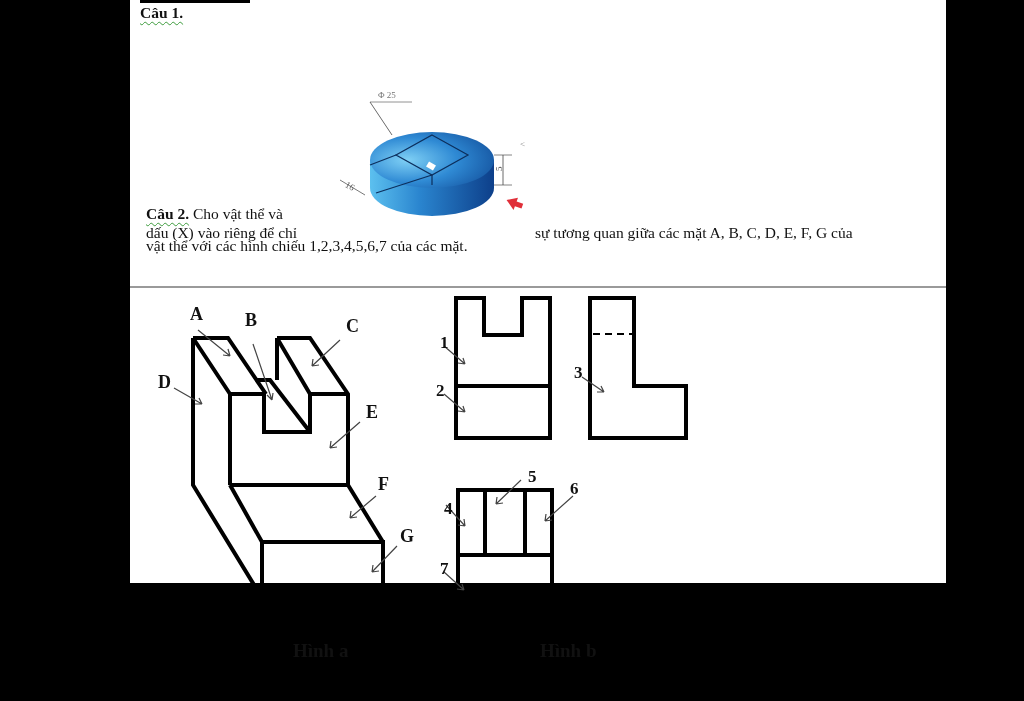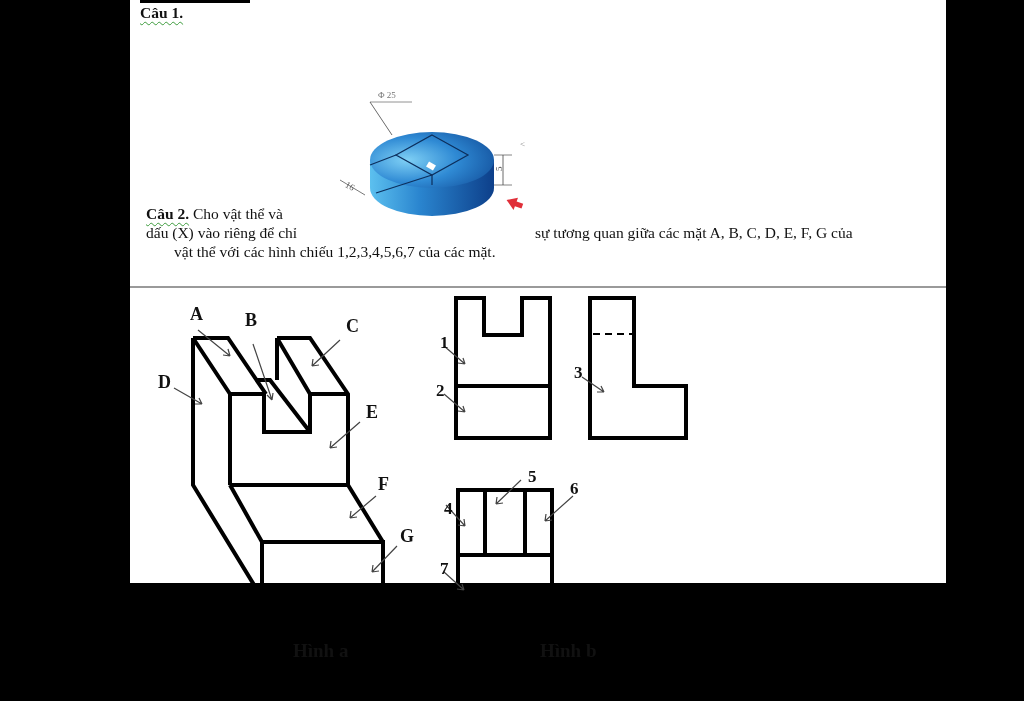--- a/index.html
+++ b/index.html
@@ -60,21 +60,21 @@
 
     <path d="M166,118 L176,112 L176,116 L183,116 L183,121 L176,121 L176,125 Z" fill="#e0303a" transform="rotate(20 175 118)"></path>
   </svg>
 
   <div class="txt" style="left:16px;top:205px;">
     <span class="bold wavy">Câu 2.</span>
     <span class="ul">Cho vật thể và</span>
   </div>
   <div class="txt" style="left:16px;top:224px;">dấu (X) vào riêng để chỉ</div>
   <div class="txt" style="left:405px;top:224px;">sự tương quan giữa các mặt A, B, C, D, E, F, G của</div>
-  <div class="txt" style="left:16px;top:243px;margin-left:28px;">vật thể với các hình chiếu 1,2,3,4,5,6,7 của các mặt.</div>
+  <div class="txt" style="left:16px;top:237px;">vật thể với các hình chiếu 1,2,3,4,5,6,7 của các mặt.</div>
 
   <div class="sep"></div>
 
   <svg style="left:20px;top:300px;" width="280" height="310" viewBox="0 0 280 310">
     <g fill="none" stroke="#000" stroke-width="4" stroke-linejoin="miter">
 
       <path d="M43,38 L78,38 L116,94"></path>
       <path d="M43,38 L80,94 L80,185"></path>
       <path d="M43,38 L43,185 L112,298 L112,242"></path>
 

